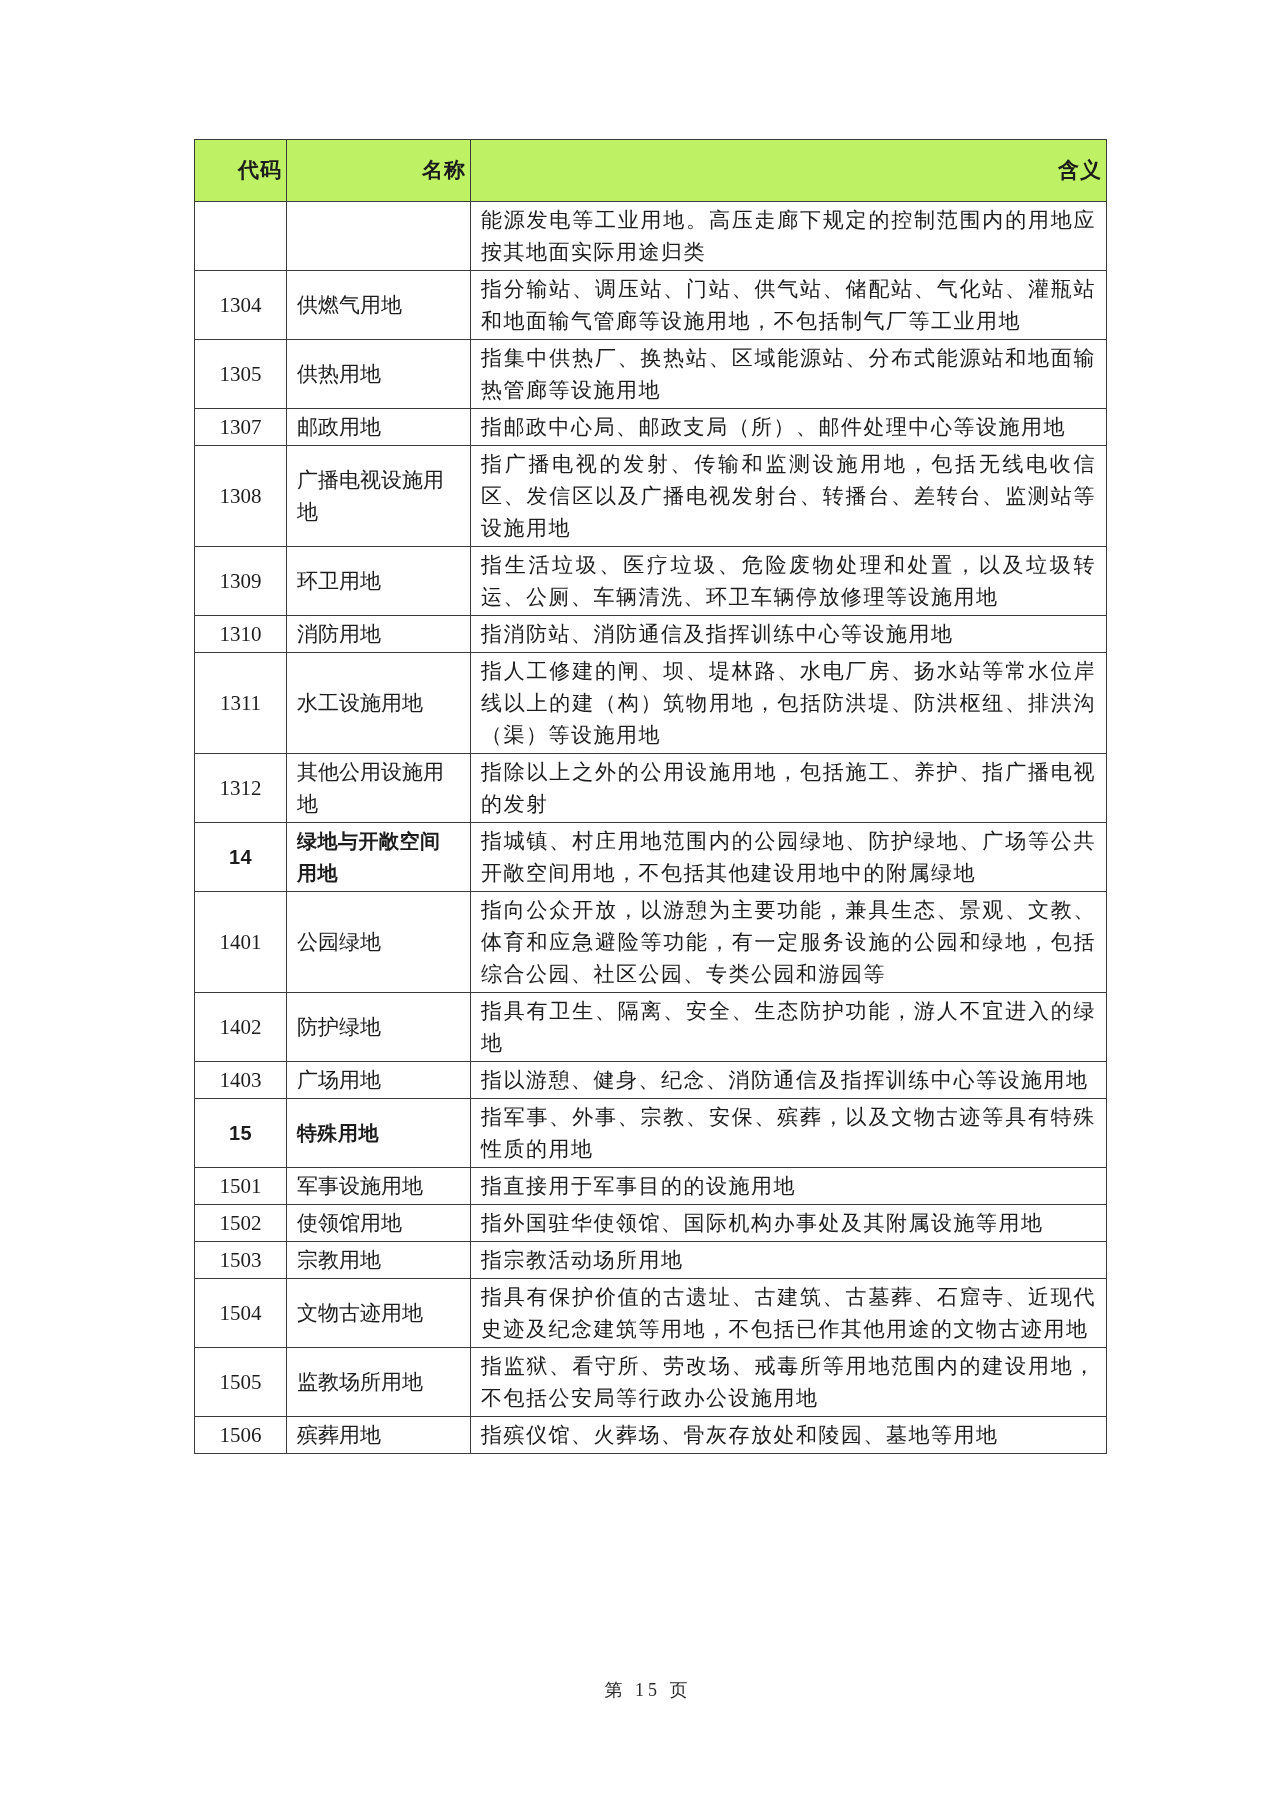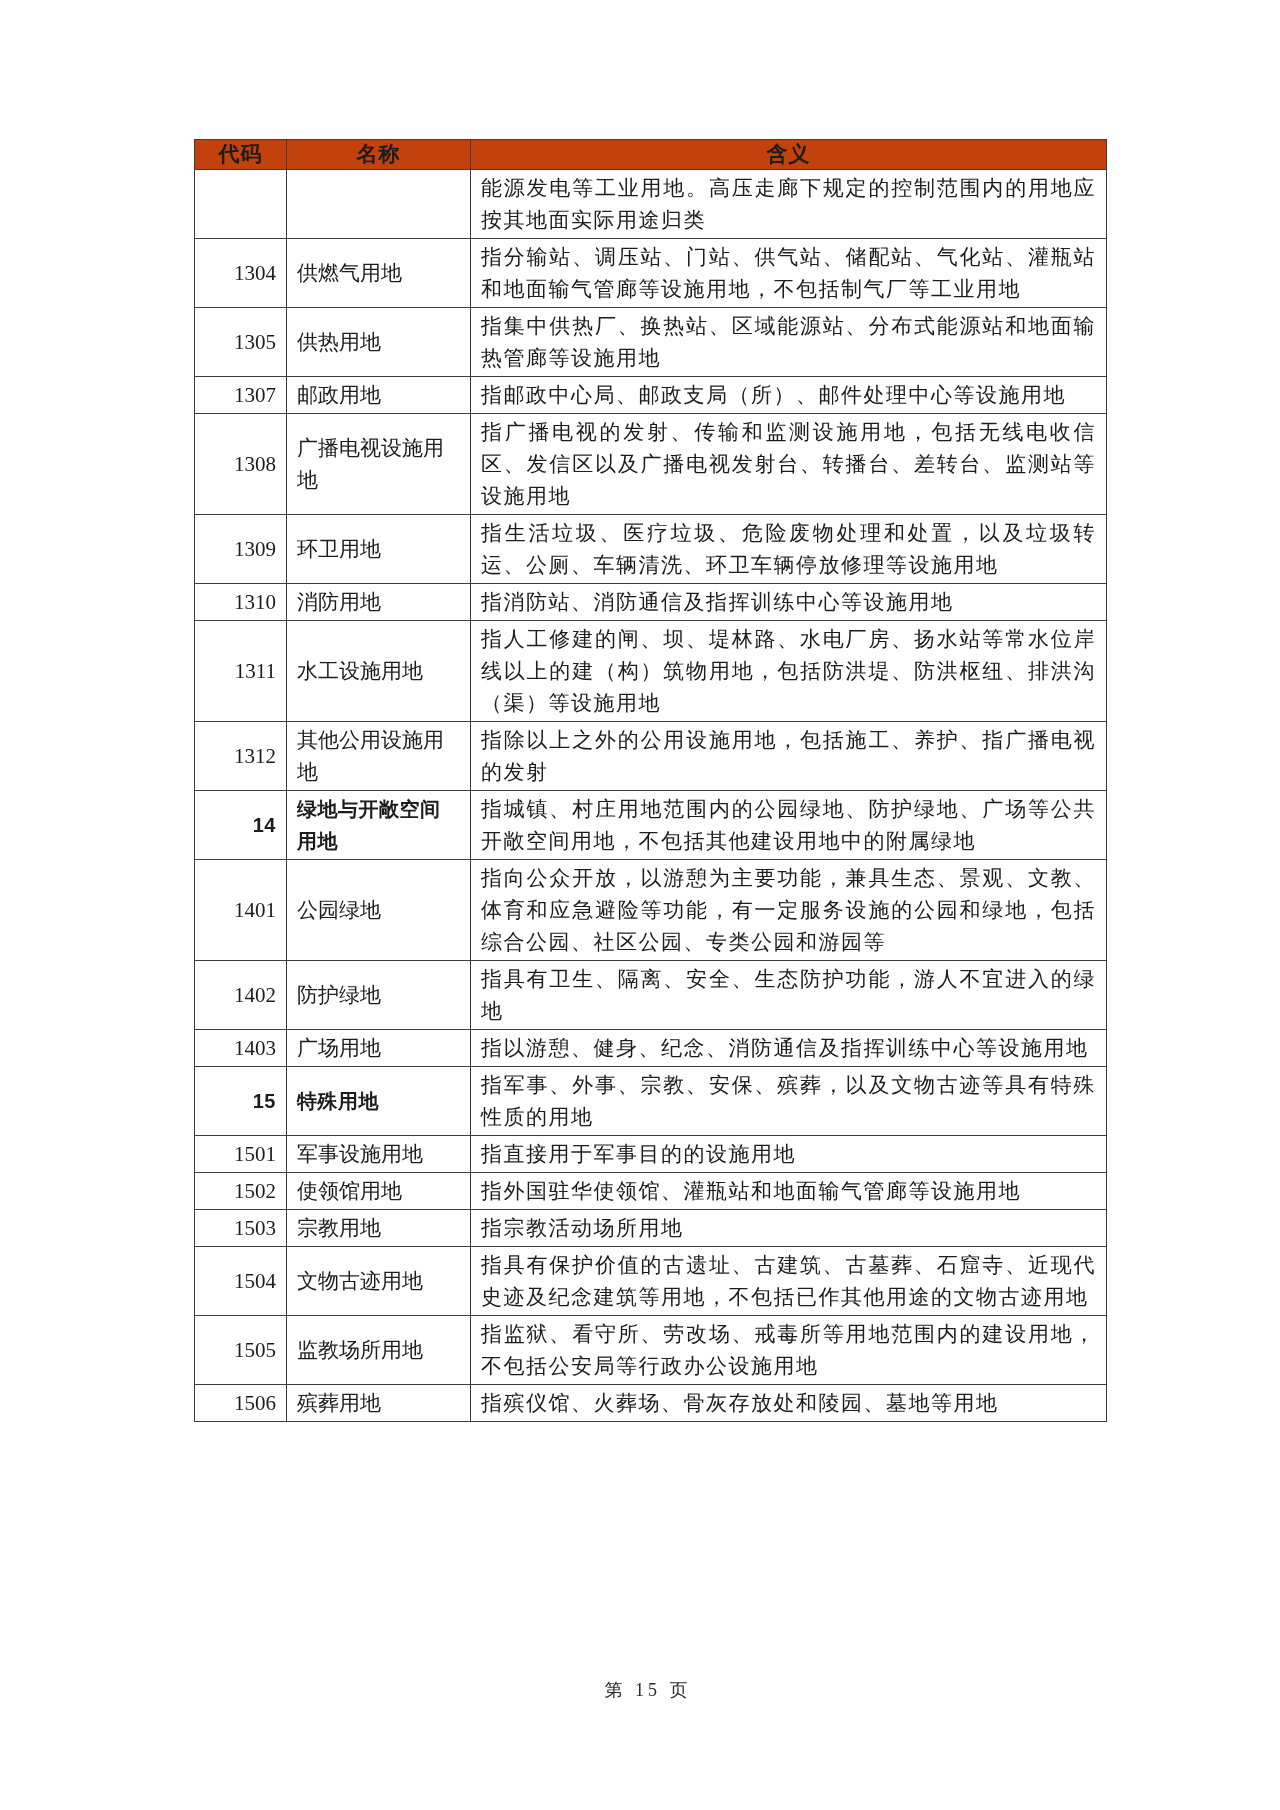--- a/index.html
+++ b/index.html
@@ -17,37 +17,37 @@
     left: 194px;
     top: 139px;
     width: 912px;
     border-collapse: collapse;
     table-layout: fixed;
   }
   table.landuse col.c-code { width: 92px; }
   table.landuse col.c-name { width: 184px; }
   table.landuse col.c-meaning { width: 636px; }
   table.landuse th {
-    background: #c2410c;
+    background: #bef264;
     border: 1px solid #3c3c3c;
     font-size: 21px;
     font-weight: bold;
-    text-align: center;
-    padding: 2px 4px;
+    text-align: right;
+    padding: 18px 4px;
     line-height: 25px;
     letter-spacing: 1px;
   }
   table.landuse td {
     border: 1px solid #3c3c3c;
     font-size: 21px;
     line-height: 32px;
     vertical-align: middle;
     padding: 2px 10px;
   }
-  td.code { padding-left: 13px; text-align: right; margin-left: 28px; }
+  td.code { padding-left: 13px; text-align: center; margin-left: 28px; }
   td.name { text-align: left; }
   td.meaning {
     text-align: justify;
     letter-spacing: 1.5px;
   }
   tr.section td.code, tr.section td.name {
     font-family: "Liberation Sans", sans-serif;
     font-weight: bold;
     font-size: 20px;
     letter-spacing: 0.5px;
@@ -154,21 +154,21 @@
           <td class="meaning">指军事、外事、宗教、安保、殡葬，以及文物古迹等具有特殊性质的用地</td>
         </tr>
         <tr>
           <td class="code">1501</td>
           <td class="name">军事设施用地</td>
           <td class="meaning">指直接用于军事目的的设施用地</td>
         </tr>
         <tr>
           <td class="code">1502</td>
           <td class="name">使领馆用地</td>
-          <td class="meaning">指外国驻华使领馆、灌瓶站和地面输气管廊等设施用地</td>
+          <td class="meaning">指外国驻华使领馆、国际机构办事处及其附属设施等用地</td>
         </tr>
         <tr>
           <td class="code">1503</td>
           <td class="name">宗教用地</td>
           <td class="meaning">指宗教活动场所用地</td>
         </tr>
         <tr>
           <td class="code">1504</td>
           <td class="name">文物古迹用地</td>
           <td class="meaning">指具有保护价值的古遗址、古建筑、古墓葬、石窟寺、近现代史迹及纪念建筑等用地，不包括已作其他用途的文物古迹用地</td>

